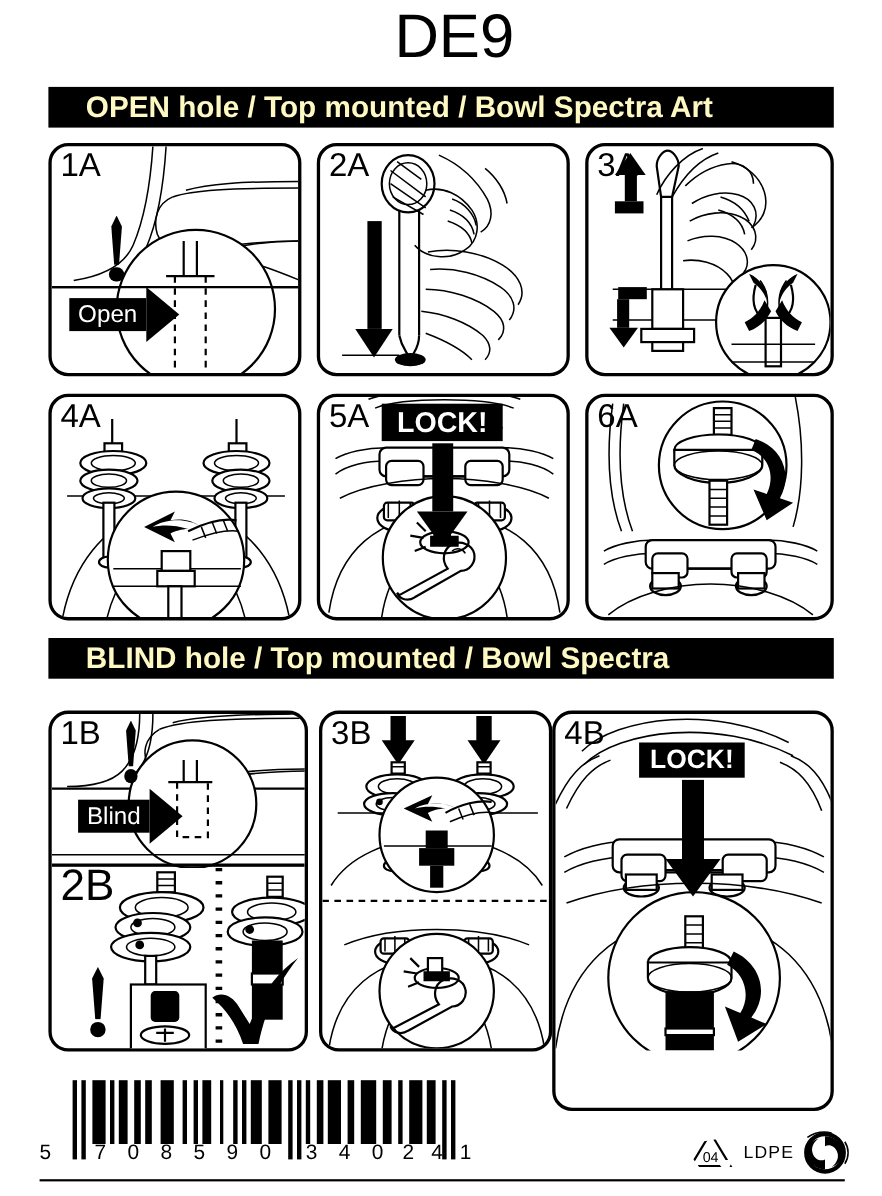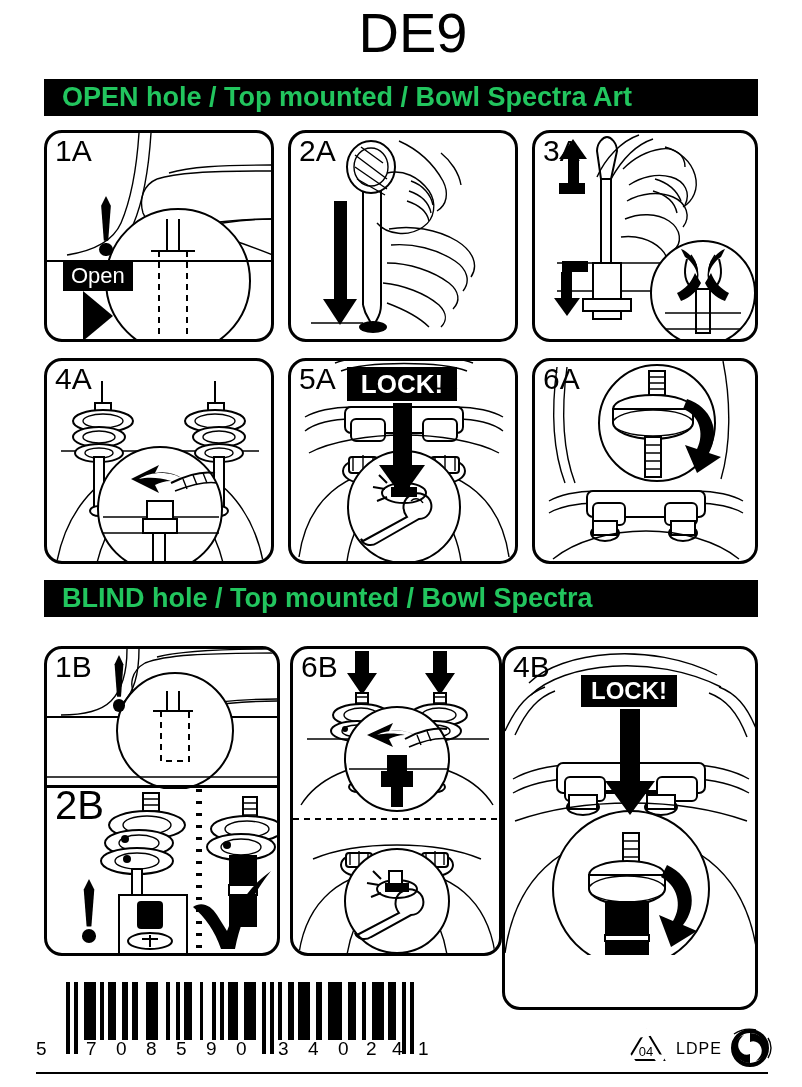--- a/index.html
+++ b/index.html
@@ -14,23 +14,23 @@
   
   .doc-title{
     position:absolute;left:0;top:2px;width:802px;height:62px;
     text-align:center;font-size:56px;font-weight:400;line-height:62px;
     letter-spacing:0px;
     padding-left:12px;
   }
 
   
   .section-bar{
-    position:absolute;background:#000;color:#22c55e;
+    position:absolute;background:#000;color:#fef9c3;
     font-weight:bold;display:flex;align-items:center;
-    padding-left:18px;box-sizing:border-box;
+    padding-left:34px;box-sizing:border-box;
   }
   #bar-open{left:44px;top:79px;width:714px;height:37px;font-size:27px;}
   #bar-blind{left:44px;top:580px;width:714px;height:37px;font-size:27px;}
 
   
   .panel{
     position:absolute;border:3px solid #000;border-radius:18px;
     background:#fff;overflow:hidden;box-sizing:border-box;
   }
   .panel-label{
@@ -56,21 +56,21 @@
 
   
   .hdivider{position:absolute;left:0;width:100%;height:3px;background:#000;}
 
   
   .badge{
     position:absolute;background:#000;color:#fff;font-weight:bold;
     display:flex;align-items:center;justify-content:center;
     z-index:35;box-sizing:border-box;white-space:nowrap;
   }
-  .tagarrow{position:absolute;z-index:35;display:flex;align-items:center;flex-direction:column;}
+  .tagarrow{position:absolute;z-index:35;display:flex;align-items:center;}
   .tagarrow .tag-body{
     background:#000;color:#fff;font-weight:400;
     display:flex;align-items:center;justify-content:center;
     height:30px;padding:0 8px;font-size:22px;box-sizing:border-box;
   }
   .tagarrow .tag-head{
     width:0;height:0;border-top:25px solid transparent;
     border-bottom:25px solid transparent;border-left:30px solid #000;
   }
 
@@ -391,20 +391,26 @@
       <line class="ln" x1="120" y1="42" x2="120" y2="62"></line>
       <line class="ln" x1="132" y1="42" x2="132" y2="62"></line>
       <path class="ln" d="M106 62 L146 62"></path>
       <path class="dash" d="M114 62 L114 112 L142 112 L142 62"></path>
       <line class="ln-thin" x1="0" y1="128" x2="232" y2="128"></line>
     </svg>
     <div class="excl" style="left:62px;top:6px;width:20px;height:58px;">
       <div class="drop"></div>
         <div class="dot"></div>
     </div>
+    <div class="tagarrow" style="left:24px;top:68px;">
+      <div class="tag-body">
+          <span>Blind</span>
+        </div>
+      <div class="tag-head"></div>
+    </div>
 
     <div class="hdivider" style="top:136px;"></div>
 
     <div class="subpanel-label" style="left:8px;top:140px;">2B</div>
     <svg width="232" height="168" viewBox="0 0 232 168" style="position:absolute;left:0;top:140px;">
 
       <rect class="fill-w" x="96" y="4" width="16" height="26"></rect>
       <path class="ln-thin" d="M96 10 L112 10 M96 16 L112 16 M96 22 L112 22"></path>
       <ellipse class="fill-w" cx="100" cy="36" rx="38" ry="14"></ellipse>
       <ellipse class="ln-thin" cx="100" cy="36" rx="24" ry="9"></ellipse>
@@ -438,21 +444,21 @@
     <div class="excl" style="left:30px;top:230px;width:24px;height:66px;">
       <div class="drop"></div>
         <div class="dot"></div>
     </div>
     <svg width="90" height="80" viewBox="0 0 90 80" style="position:absolute;left:140px;top:222px;">
       <path class="fill-b" d="M6 36 C14 30 24 34 30 44 L40 60 C50 34 64 14 84 0 C66 22 54 48 48 78 L34 78 C28 60 18 46 6 36 Z"></path>
     </svg>
   </div>
 
   <div class="panel" id="pB3">
-    <div class="panel-label">6B</div>
+    <div class="panel-label">3B</div>
     <svg width="208" height="306" viewBox="0 0 208 306">
 
       <path class="fill-b" d="M62 2 L76 2 L76 24 L84 24 L69 46 L54 24 L62 24 Z"></path>
       <path class="fill-b" d="M140 2 L154 2 L154 24 L162 24 L147 46 L132 24 L140 24 Z"></path>
 
       <rect class="fill-w" x="63" y="44" width="12" height="18"></rect>
       <path class="ln-thin" d="M63 48 L75 48 M63 54 L75 54"></path>
       <ellipse class="fill-w" cx="68" cy="66" rx="28" ry="11"></ellipse>
       <ellipse class="ln-thin" cx="68" cy="66" rx="17" ry="7"></ellipse>
       <ellipse class="fill-w" cx="64" cy="82" rx="26" ry="10"></ellipse>

